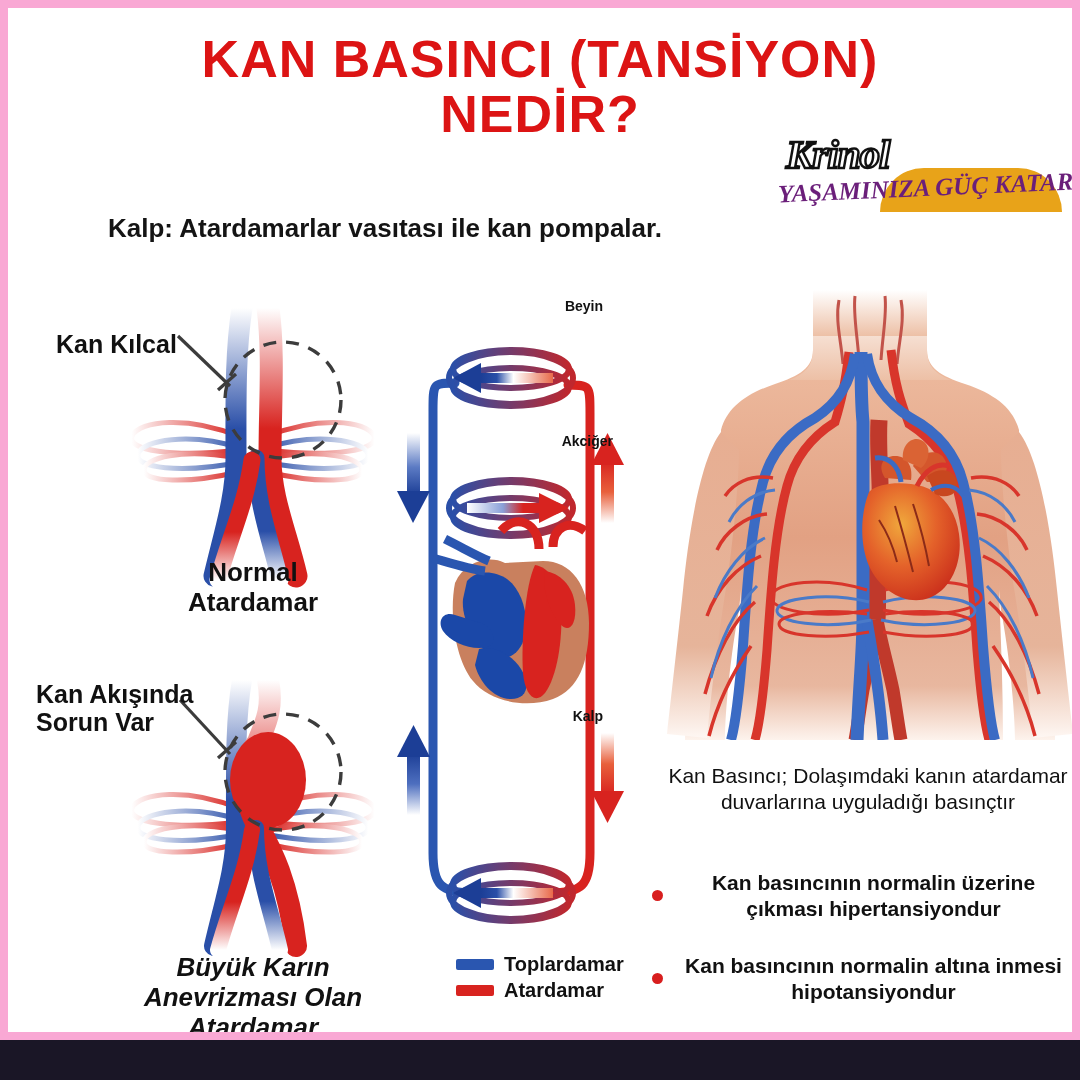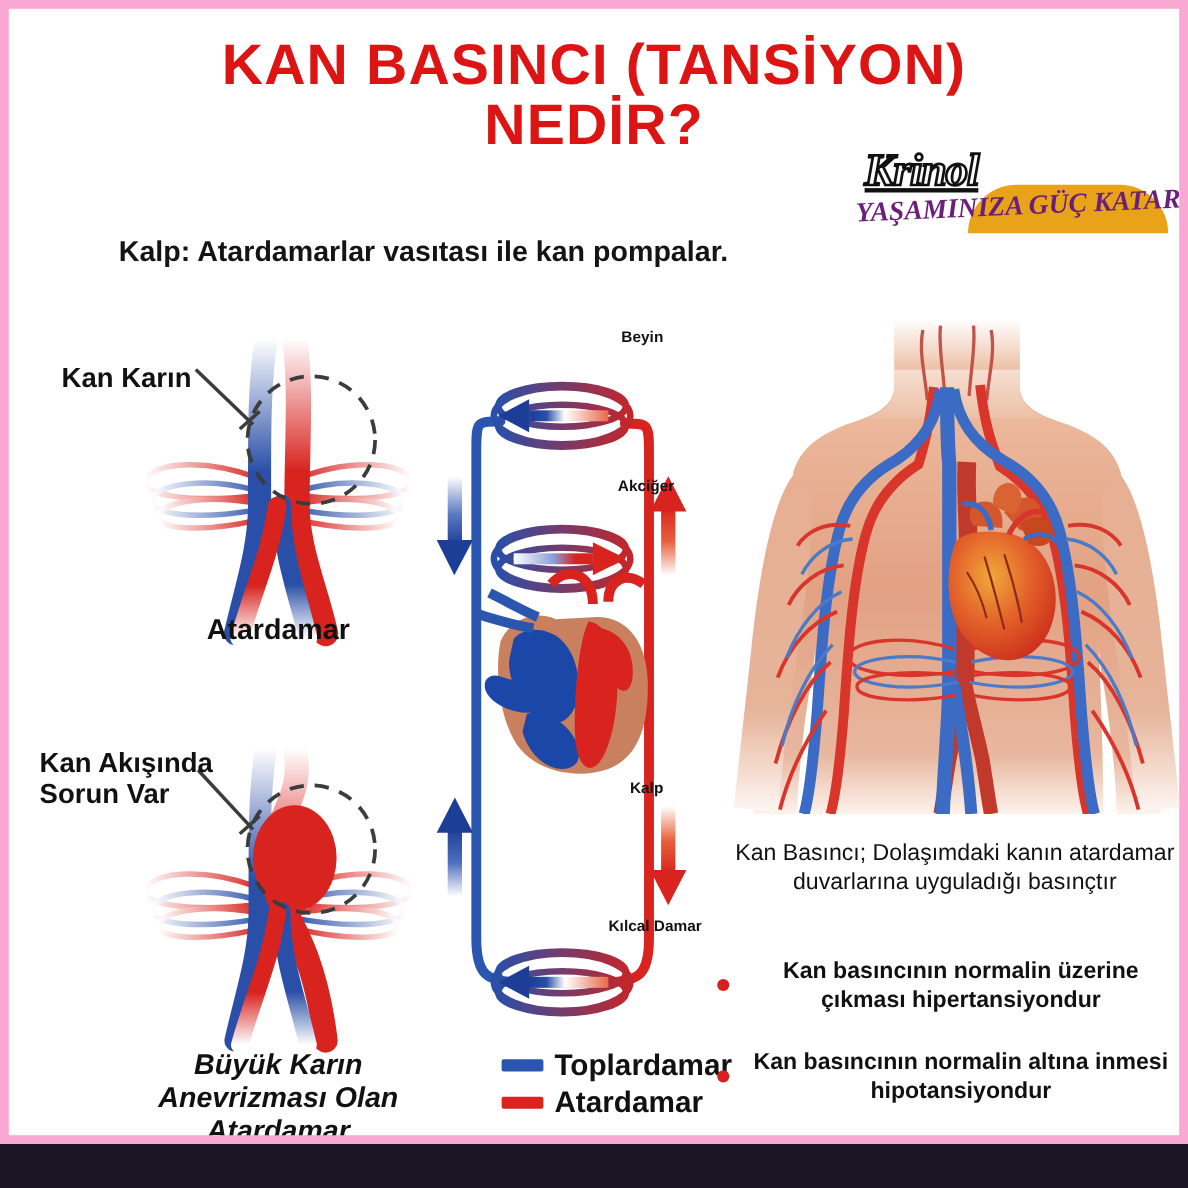--- a/index.html
+++ b/index.html
@@ -13,40 +13,40 @@
   #title{left:0;right:0;top:24px;text-align:center;color:#DC1414;
          font-weight:bold;font-size:52px;line-height:1.05;letter-spacing:1px;}
   #title .l2{display:block;}
 
   
   #logo{right:10px;top:122px;width:300px;height:82px;}
   #logo .swoosh{position:absolute;right:0;bottom:0;width:182px;height:44px;
         background:#E8A319;border-radius:90px 90px 0 0;}
   #logo .brand{position:absolute;left:24px;top:0;font-family:"Liberation Serif",serif;
         font-weight:bold;font-style:italic;font-size:41px;color:#ffffff;
-        -webkit-text-stroke:2.5px #111;letter-spacing:-1px;text-decoration:underline;}
+        -webkit-text-stroke:2.5px #111;letter-spacing:-1px;}
   #logo .tag{position:absolute;left:16px;top:44px;font-family:"Liberation Serif",serif;
         font-weight:bold;font-style:italic;font-size:25px;color:#6B1F7A;
         letter-spacing:0px;transform:rotate(-2.5deg);white-space:nowrap;}
 
   
   #subtitle{left:100px;top:205px;font-size:26px;font-weight:bold;color:#141414;}
 
   
   .calloutlbl{font-size:25px;font-weight:bold;color:#111;line-height:1.12;}
   .captionlbl{font-size:26px;font-weight:bold;color:#111;line-height:1.15;text-align:center;}
 
   
   .dlabel{font-size:14px;font-weight:bold;color:#111;text-align:right;}
 
   
   #legend{left:448px;top:945px;}
   #legend .row{display:flex;align-items:center;margin-bottom:3px;}
   #legend .sw{width:38px;height:11px;border-radius:2px;margin-right:10px;}
-  #legend .lb{font-size:27px;font-weight:bold;color:#111;}
+  #legend .lb{font-size:20px;font-weight:bold;color:#111;}
 
   
   #rightdef{left:660px;top:755px;width:400px;text-align:center;
             font-size:21px;font-weight:normal;color:#111;line-height:1.22;}
   .bullet{position:absolute;width:400px;display:flex;align-items:center;}
   .bullet .dot{width:11px;height:11px;border-radius:50%;background:#D81E1E;
                flex:0 0 auto;margin-right:12px;}
   .bullet .btxt{font-size:21px;font-weight:bold;color:#111;line-height:1.22;
                 text-align:center;flex:1;}
 </style>
@@ -121,23 +121,24 @@
     <path d="M150 0 C156 45 152 95 152 150 C152 190 168 225 178 268" stroke="url(#afadeT)" stroke-width="23" fill="none" stroke-linecap="round"></path>
     <path d="M138 150 C138 195 152 230 162 272" stroke="url(#vfadeB)" stroke-width="17" fill="none" stroke-linecap="round"></path>
     <path d="M134 152 C128 196 112 228 100 272" stroke="url(#afadeB)" stroke-width="17" fill="none" stroke-linecap="round"></path>
 
     <circle cx="165" cy="92" r="58" fill="none" stroke="#3c3c3c" stroke-width="3.4" stroke-dasharray="13 10"></circle>
 
     <line x1="60" y1="28" x2="112" y2="78" stroke="#3c3c3c" stroke-width="3.2"></line>
     <line x1="100" y1="82" x2="118" y2="66" stroke="#3c3c3c" stroke-width="3.2"></line>
   </svg>
 
-  <div class="abs calloutlbl" style="left:48px;top:322px;">Kan Karın</div>
+  <div class="abs calloutlbl" style="left:48px;top:322px;">Kan Kılcal</div>
 
   <div class="abs captionlbl" style="left:140px;top:550px;width:210px;">
+    <div>Normal</div>
     <div>Atardamar</div>
   </div>
 
   <svg class="abs" style="left:110px;top:672px;" width="270" height="280" viewBox="0 0 270 280">
     <g fill="none" stroke-width="5">
       <path d="M120 128 C70 108 22 112 14 128 C8 142 55 150 120 142" stroke="url(#sideRL)"></path>
       <path d="M122 140 C72 124 24 132 20 146 C16 160 62 166 124 154" stroke="url(#sideBL)"></path>
       <path d="M118 150 C64 140 26 150 26 162 C26 174 70 176 120 164" stroke="url(#sideRL)"></path>
       <path d="M150 128 C200 108 248 112 256 128 C262 142 215 150 150 142" stroke="url(#sideR)"></path>
       <path d="M148 140 C198 124 246 132 250 146 C254 160 208 166 146 154" stroke="url(#sideB)"></path>
@@ -281,21 +282,20 @@
       <path d="M40 225 C64 232 76 236 92 238" stroke="#2A56B0" stroke-width="9" fill="none"></path>
       <path d="M52 206 C72 216 82 222 96 228" stroke="#2A56B0" stroke-width="9" fill="none"></path>
       <path d="M160 214 C160 194 176 186 192 198" stroke="#D8231F" stroke-width="9" fill="none"></path>
       <path d="M146 216 C146 190 124 180 108 198" stroke="#D8231F" stroke-width="9" fill="none"></path>
     </g>
   </svg>
 
   <div class="abs dlabel" style="left:415px;top:290px;width:180px;">Beyin</div>
   <div class="abs dlabel" style="left:405px;top:425px;width:200px;">Akciğer</div>
   <div class="abs dlabel" style="left:425px;top:700px;width:170px;">Kalp</div>
-  <div class="abs dlabel" style="left:400px;top:825px;width:230px;">Kılcal Damar</div>
 
   <div class="abs" id="legend">
     <div class="row">
       <span class="sw" style="background:#2A56B0"></span>
       <span class="lb">Toplardamar</span>
     </div>
     <div class="row">
       <span class="sw" style="background:#D8231F"></span>
       <span class="lb">Atardamar</span>
     </div>

